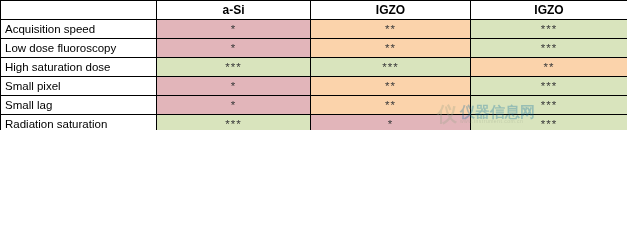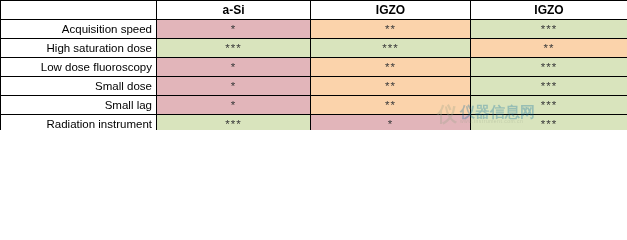--- a/index.html
+++ b/index.html
@@ -54,21 +54,21 @@
   tr.head th.colhead {
     background: #ffffff;
     text-align: center;
     font-weight: bold;
     font-size: 12px;
   }
 
   
   td.rowlabel {
     background: #ffffff;
-    text-align: right;
+    text-align: left;
     font-size: 11.5px;
     padding-left: 5px;
   }
 
   
   td.rate {
     text-align: center;
     font-size: 11px;
     letter-spacing: 1px;
     color: #3a3a3a;
@@ -133,45 +133,45 @@
       </tr>
     </thead>
     <tbody id="table-body">
         <tr>
           <td class="rowlabel">Acquisition speed</td>
           <td class="rate lvl-1">*</td>
           <td class="rate lvl-2">**</td>
           <td class="rate lvl-3">***</td>
         </tr>
         <tr>
+          <td class="rowlabel">Low dose fluoroscopy</td>
+          <td class="rate lvl-1">*</td>
+          <td class="rate lvl-2">**</td>
+          <td class="rate lvl-3">***</td>
+        </tr>
+        <tr>
           <td class="rowlabel">High saturation dose</td>
           <td class="rate lvl-3">***</td>
           <td class="rate lvl-3">***</td>
           <td class="rate lvl-2">**</td>
         </tr>
         <tr>
-          <td class="rowlabel">Low dose fluoroscopy</td>
-          <td class="rate lvl-1">*</td>
-          <td class="rate lvl-2">**</td>
-          <td class="rate lvl-3">***</td>
-        </tr>
-        <tr>
-          <td class="rowlabel">Small dose</td>
+          <td class="rowlabel">Small pixel</td>
           <td class="rate lvl-1">*</td>
           <td class="rate lvl-2">**</td>
           <td class="rate lvl-3">***</td>
         </tr>
         <tr>
           <td class="rowlabel">Small lag</td>
           <td class="rate lvl-1">*</td>
           <td class="rate lvl-2">**</td>
           <td class="rate lvl-3">***</td>
         </tr>
         <tr>
-          <td class="rowlabel">Radiation instrument</td>
+          <td class="rowlabel">Radiation saturation</td>
           <td class="rate lvl-3">***</td>
           <td class="rate lvl-1">*</td>
           <td class="rate lvl-3">***</td>
         </tr>
       </tbody>
   </table>
 
   <div id="watermark">
     <span class="wm-mark">仪</span>
     <span class="wm-stack">

